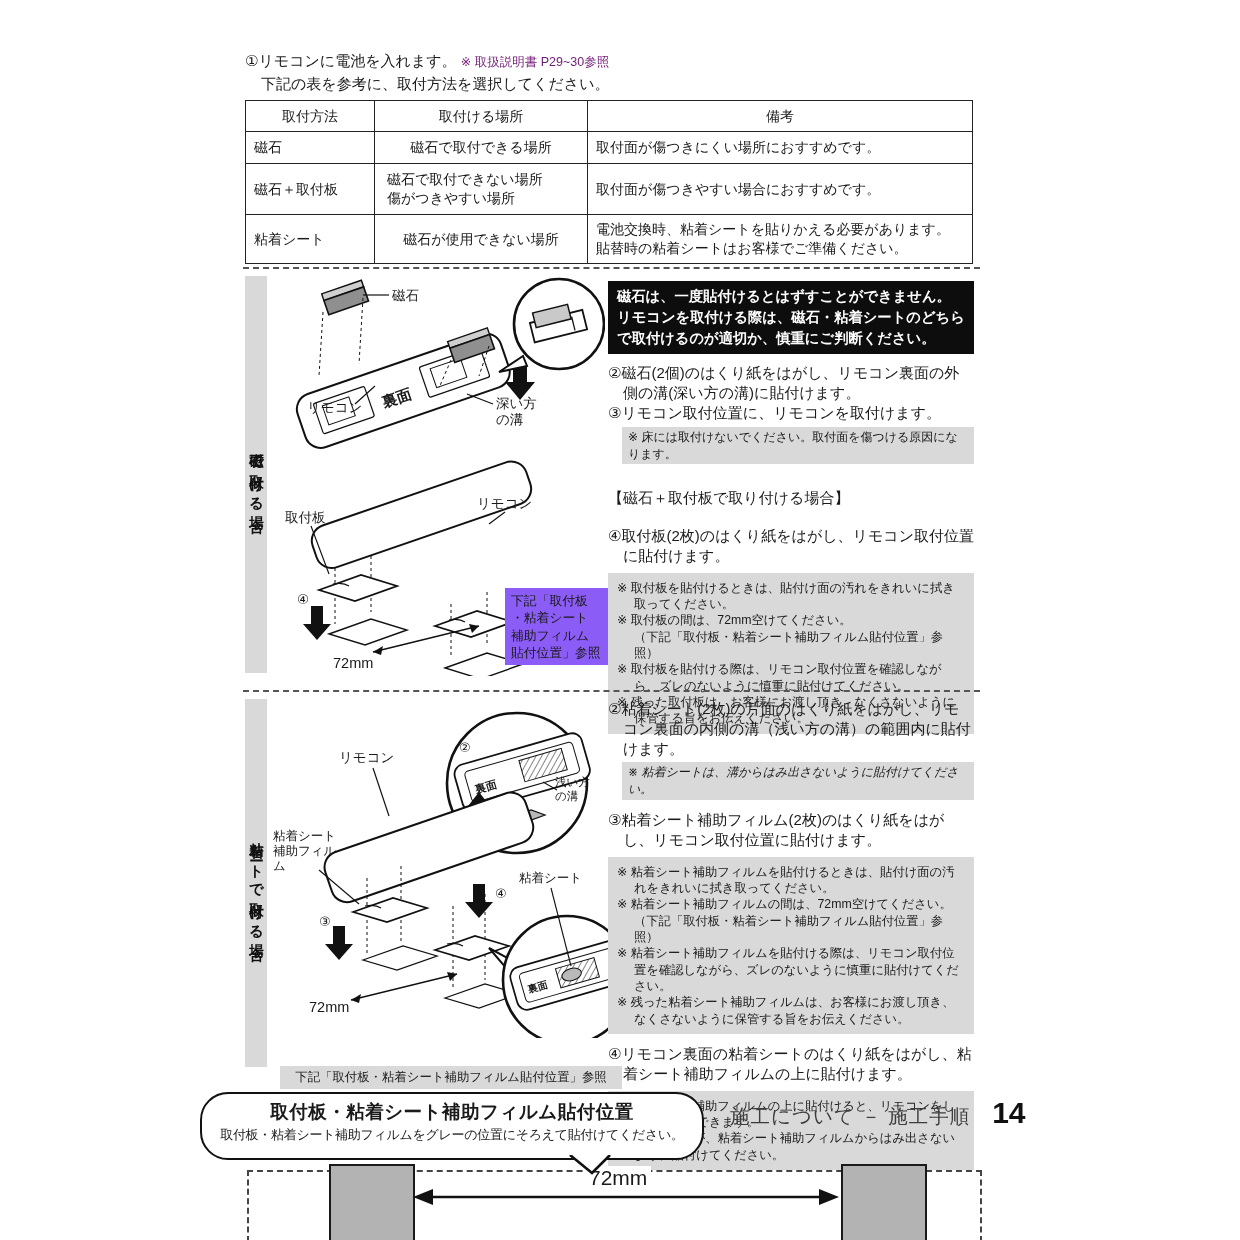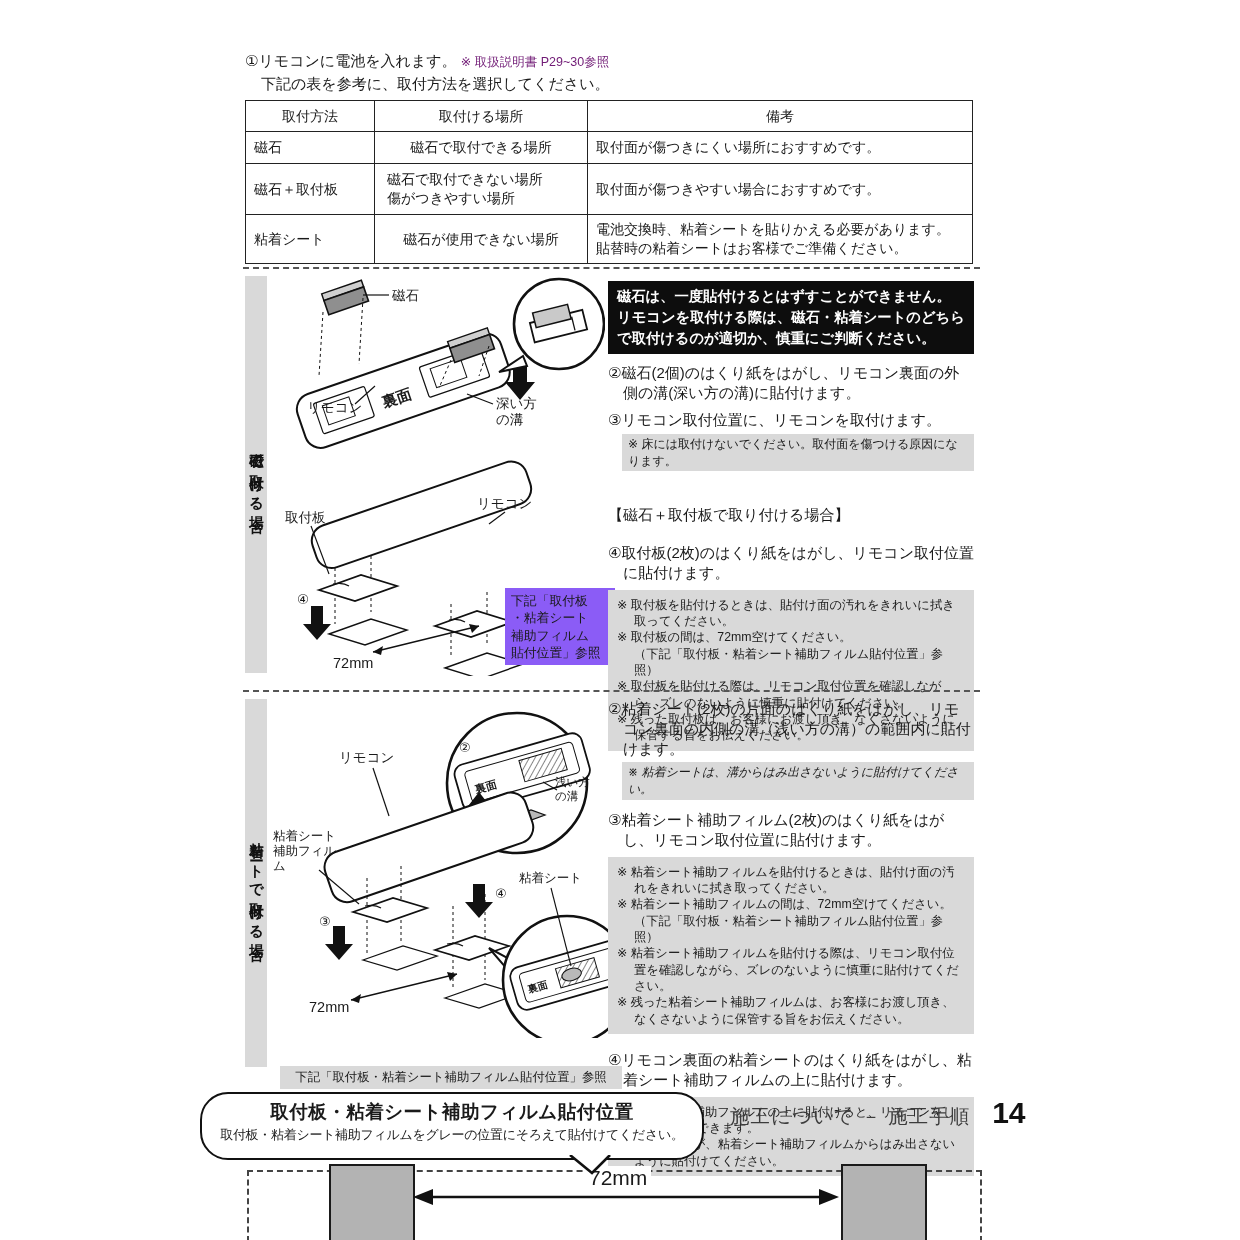--- a/index.html
+++ b/index.html
@@ -27,21 +27,21 @@
 
   .divider{left:243px;width:737px;border-top:2px dashed #555;height:0;}
 
   
   .sidebar{width:22px;background:#d9d9d9;display:flex;align-items:center;justify-content:center;}
   .sidebar span{writing-mode:vertical-rl;text-orientation:upright;font-size:14.5px;font-weight:bold;letter-spacing:2px;color:#111;}
 
   
   .col{width:366px;}
   .warning-box{background:#0d0d0d;color:#fff;font-weight:bold;font-size:14.3px;line-height:1.48;padding:5px 9px;}
-  .step{font-size:15px;line-height:1.32;padding-left:15px;text-indent:-15px;margin-top:7px;}
+  .step{font-size:15px;line-height:1.32;padding-left:15px;text-indent:-15px;}
   .subhead{font-size:15px;line-height:1.3;margin-top:0;}
   .note-inline{display:inline-block;background:#d9d9d9;font-size:12px;line-height:1.4;padding:2px 6px;}
   .note-box{background:#d9d9d9;font-size:12.3px;line-height:1.33;padding:7px 9px;margin-top:7px;}
   .note-item{padding-left:17px;text-indent:-17px;white-space:pre-line;}
 
   .refbox{background:#8b5cf6;font-size:12.8px;line-height:1.35;padding:4px 6px;white-space:pre-line;}
   .refbar{background:#d9d9d9;font-size:12.4px;line-height:1.4;padding:3px 6px;text-align:center;}
 
   
   svg text{font-family:"Liberation Sans","DejaVu Sans",sans-serif;fill:#1a1a1a;}
@@ -181,21 +181,21 @@
 ・粘着シート
 補助フィルム
 貼付位置」参照</div>
 
   <div class="abs col" style="left:608px;top:281px;">
     <div class="warning-box pre">磁石は、一度貼付けるとはずすことができません。
 リモコンを取付ける際は、磁石・粘着シートのどちら
 で取付けるのが適切か、慎重にご判断ください。</div>
     <div class="step" style="margin-top:9px;">②磁石(2個)のはくり紙をはがし、リモコン裏面の外側の溝(深い方の溝)に貼付けます。</div>
     <div class="step">③リモコン取付位置に、リモコンを取付けます。</div>
-    <div style="margin:4px 0 34px 14px;">
+    <div style="margin:4px 0 24px 14px;">
       <span class="note-inline">※ 床には取付けないでください。取付面を傷つける原因になります。</span>
     </div>
     <div class="subhead">【磁石＋取付板で取り付ける場合】</div>
     <div class="step" style="margin-top:18px;">④取付板(2枚)のはくり紙をはがし、リモコン取付位置に貼付けます。</div>
     <div class="note-box">
       <div class="note-item">※ 取付板を貼付けるときは、貼付け面の汚れをきれいに拭き取ってください。</div>
       <div class="note-item">※ 取付板の間は、72mm空けてください。
 （下記「取付板・粘着シート補助フィルム貼付位置」参照）</div>
       <div class="note-item">※ 取付板を貼付ける際は、リモコン取付位置を確認しながら、ズレのないように慎重に貼付けてください。</div>
       <div class="note-item">※ 残った取付板は、お客様にお渡し頂き、なくさないように保管する旨をお伝えください。</div>
@@ -285,21 +285,21 @@
       <span class="note-inline">※ 粘着シートは、溝からはみ出さないように貼付けてください。</span>
     </div>
     <div class="step">③粘着シート補助フィルム(2枚)のはくり紙をはがし、リモコン取付位置に貼付けます。</div>
     <div class="note-box">
       <div class="note-item">※ 粘着シート補助フィルムを貼付けるときは、貼付け面の汚れをきれいに拭き取ってください。</div>
       <div class="note-item">※ 粘着シート補助フィルムの間は、72mm空けてください。
 （下記「取付板・粘着シート補助フィルム貼付位置」参照）</div>
       <div class="note-item">※ 粘着シート補助フィルムを貼付ける際は、リモコン取付位置を確認しながら、ズレのないように慎重に貼付けてください。</div>
       <div class="note-item">※ 残った粘着シート補助フィルムは、お客様にお渡し頂き、なくさないように保管する旨をお伝えください。</div>
     </div>
-    <div class="step" style="margin-top:16px;">④リモコン裏面の粘着シートのはくり紙をはがし、粘着シート補助フィルムの上に貼付けます。</div>
+    <div class="step" style="margin-top:10px;">④リモコン裏面の粘着シートのはくり紙をはがし、粘着シート補助フィルムの上に貼付けます。</div>
     <div class="note-box">
       <div class="note-item">※ 粘着シート補助フィルムの上に貼付けると、リモコンをしっかり固定できます。</div>
       <div class="note-item">※ 粘着シートが、粘着シート補助フィルムからはみ出さないように貼付けてください。</div>
     </div>
   </div>
 
   <div class="abs callout">
     <div class="t">取付板・粘着シート補助フィルム貼付位置</div>
     <div class="s">取付板・粘着シート補助フィルムをグレーの位置にそろえて貼付けてください。</div>
   </div>

